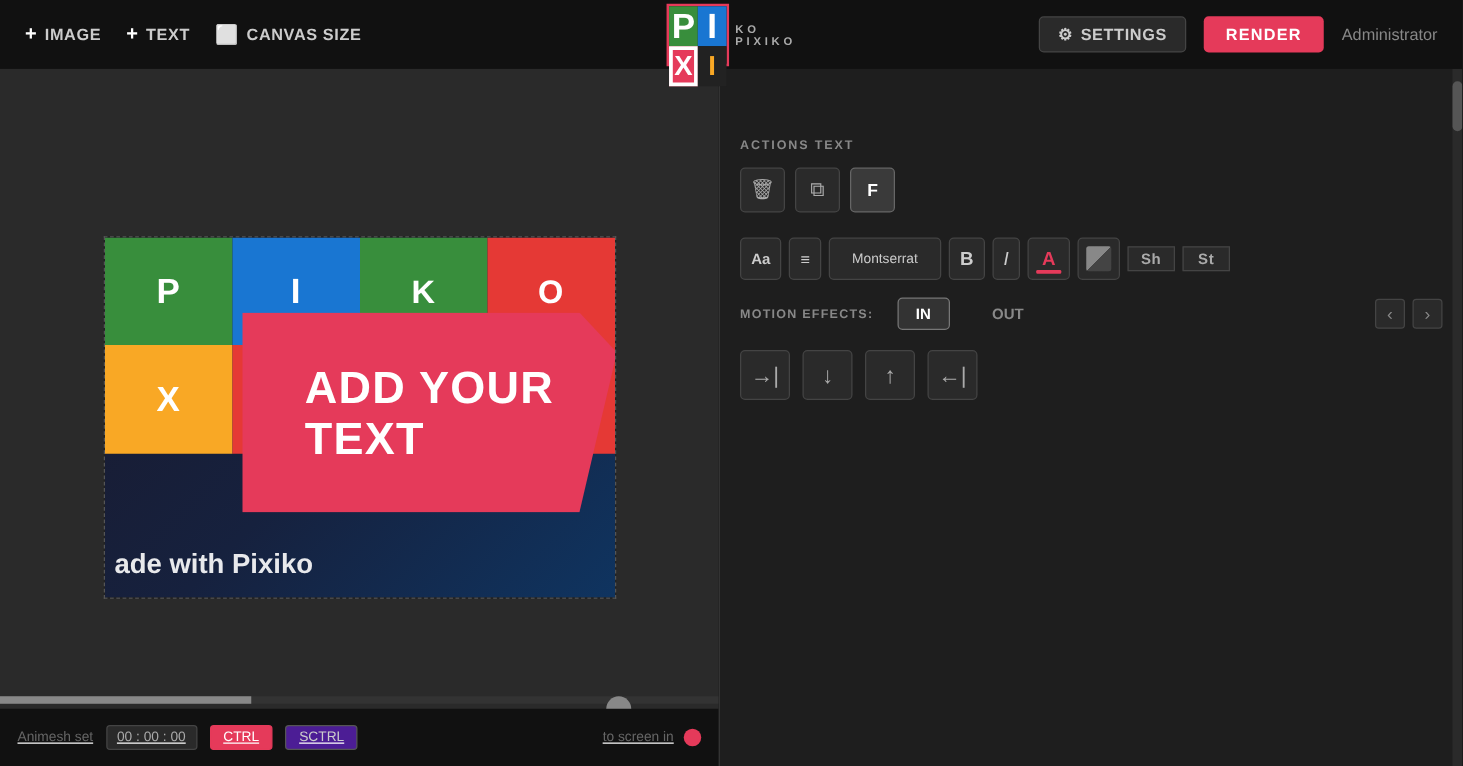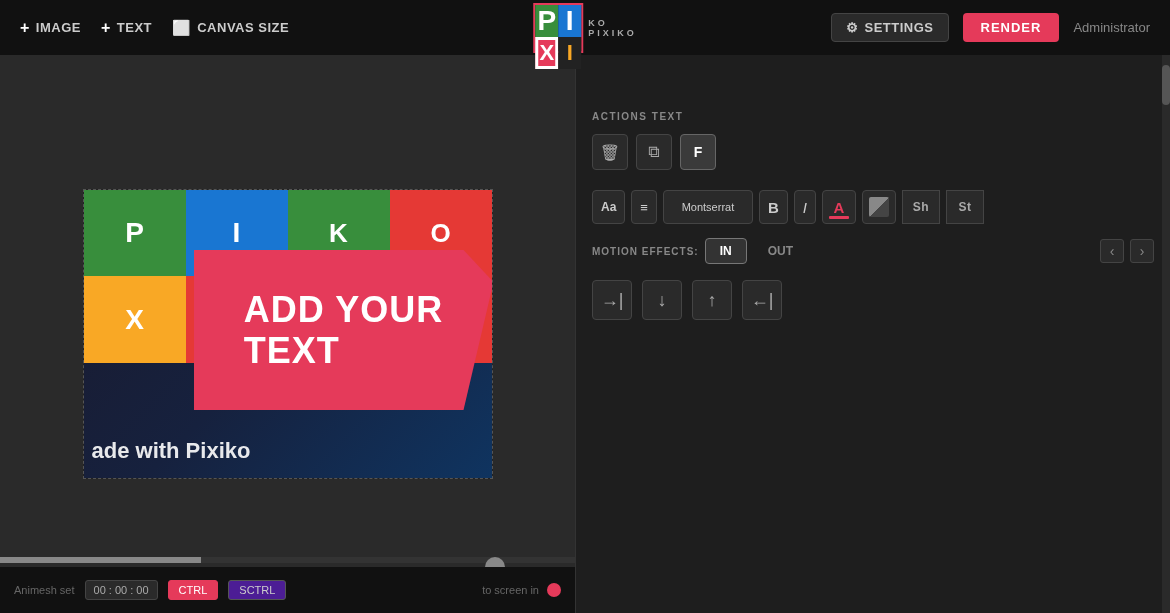--- a/index.html
+++ b/index.html
@@ -175,20 +175,21 @@
       position: absolute;
       bottom: 0;
       left: 0;
       right: 0;
       height: 46px;
       background: #111;
       display: flex;
       align-items: center;
       padding: 0 14px;
       gap: 10px;
+      text-decoration: underline;
     }
     .bc-text { color: #666; font-size: 11px; }
     .bc-time {
       background: #2a2a2a;
       border: 1px solid #444;
       border-radius: 3px;
       padding: 3px 8px;
       color: #aaa;
       font-size: 11px;
     }
@@ -350,21 +351,21 @@
       justify-content: center;
       cursor: pointer;
     }
     .bg-icon {
       width: 20px;
       height: 20px;
       background: linear-gradient(135deg, #888 50%, #444 50%);
       border-radius: 2px;
     }
     .fmt-sh-btn {
-      height: 34px;
+      height: 20px;
       min-width: 38px;
       background: #2a2a2a;
       border: 1px solid #444;
       border-radius: 0;
       display: flex;
       align-items: center;
       justify-content: center;
       cursor: pointer;
       color: #aaa;
       font-size: 12px;
@@ -391,21 +392,21 @@
       padding: 14px;
       resize: none;
       outline: none;
       font-family: Arial, sans-serif;
     }
 
     
     .motion-row {
       display: flex;
       align-items: center;
-      gap: 6px;
+      gap: 19px;
       margin-bottom: 16px;
     }
     .motion-label {
       font-size: 10px;
       font-weight: 700;
       letter-spacing: 1px;
       color: #888;
       text-transform: uppercase;
     }
     .motion-tab {

